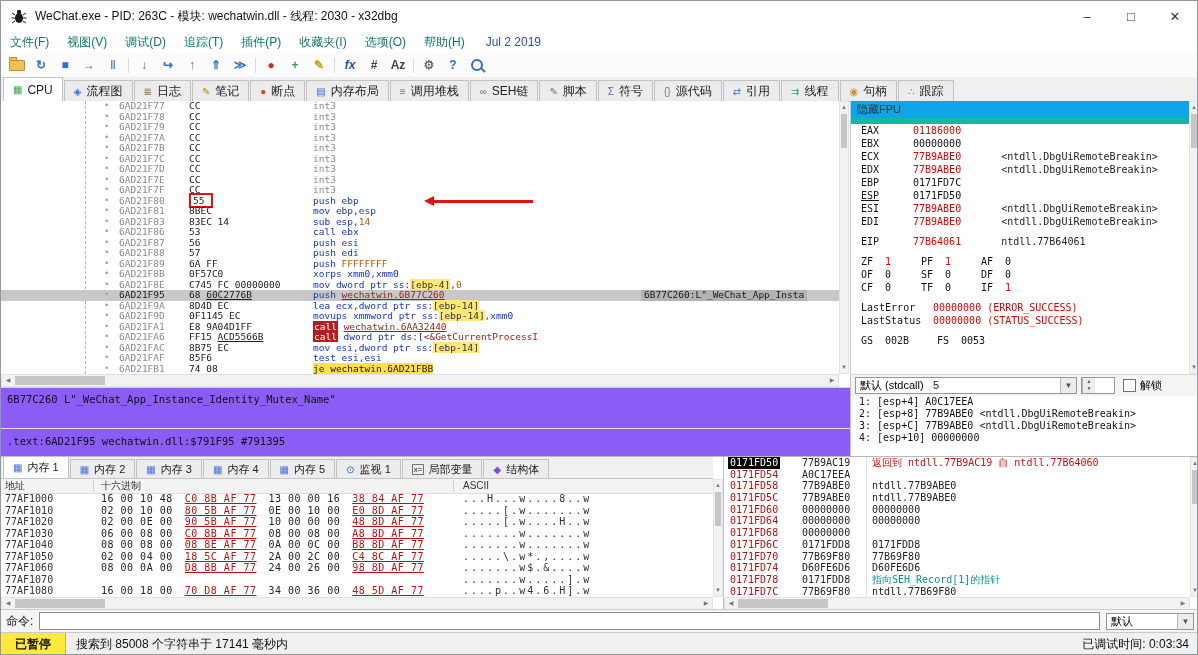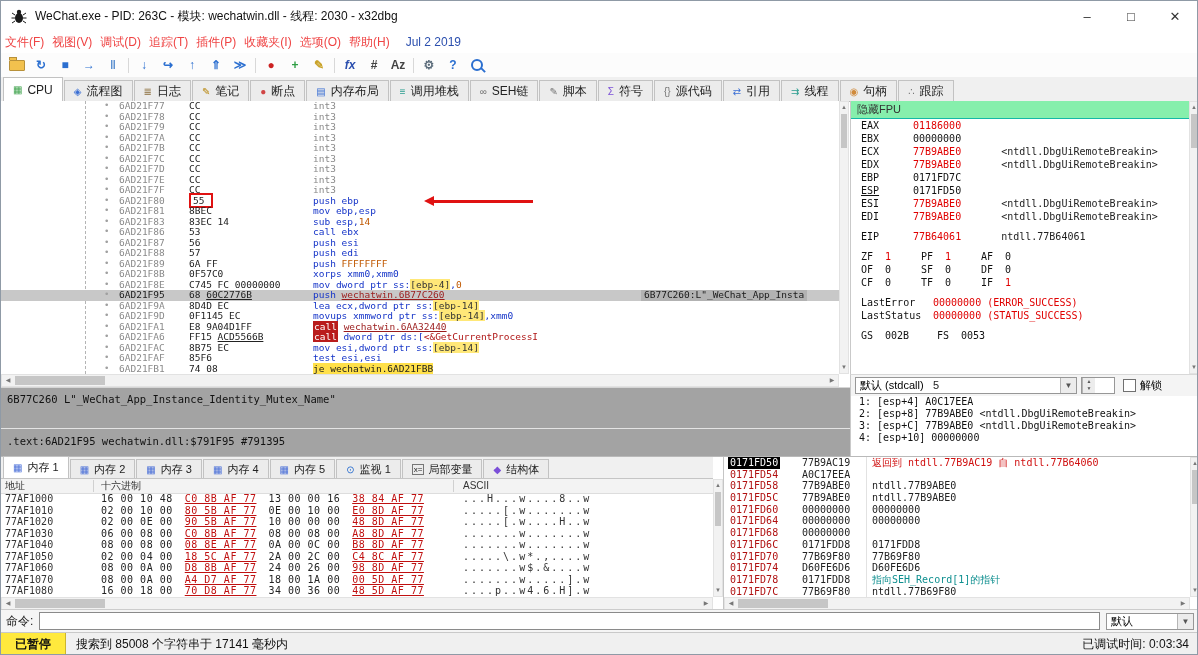--- a/index.html
+++ b/index.html
@@ -6,21 +6,21 @@
   #app{position:relative;width:1198px;height:655px;background:#fff;font-family:"Liberation Sans",sans-serif;
        border:1px solid #8f9aa6;box-sizing:border-box;overflow:hidden;user-select:none}
   
   .titlebar{position:absolute;left:0;top:0;right:0;height:30px;background:#fff;display:flex;align-items:center;border-bottom:1px solid #f0f0f0}
   .app-icon{width:16px;height:16px;margin:0 8px 0 10px;flex:0 0 auto}
   .title-text{font-size:12px;color:#111;white-space:nowrap}
   .win-controls{margin-left:auto;display:flex;height:100%}
   .win-btn{width:44px;height:100%;display:flex;align-items:center;justify-content:center;font-size:13px;color:#333}
   
   .menubar{position:absolute;top:30px;left:0;right:0;height:22px;background:#fff;display:flex;align-items:center;font-size:12px;border-bottom:1px solid #ececec}
-  .mitem{padding:0 4px;color:#ef4444;height:100%;display:flex;align-items:center}
+  .mitem{padding:0 9px;color:#0f766e;height:100%;display:flex;align-items:center}
   .mdate{color:#2b4fae;padding:0 12px}
   
   .toolbar{position:absolute;top:52px;left:0;right:0;height:24px;background:#fcfcfc;border-bottom:1px solid #e0e0e0;display:flex;align-items:center;padding-left:4px}
   .tbtn{width:24px;height:21px;display:flex;align-items:center;justify-content:center;font-size:12px;font-weight:bold;border-radius:2px}
   .tbtn .it{font-style:italic}
   .tsep{width:1px;height:15px;background:#d8d8d8;margin:0 3px}
   .tb-folder{width:14px;height:9px;background:#f2c14e;border:1px solid #b8913a;border-radius:1px;position:relative}
   .tb-folder::before{content:"";position:absolute;top:-4px;left:-1px;width:6px;height:2px;background:#f2c14e;border:1px solid #b8913a;border-bottom:none}
   .tb-mag{width:8px;height:8px;border:2px solid #2b6fd0;border-radius:50%;position:relative}
   .tb-mag::after{content:"";position:absolute;width:6px;height:2px;background:#2b6fd0;transform:rotate(45deg);right:-5px;bottom:-2px}
@@ -56,21 +56,21 @@
   .sbv{width:10px}.sbh{height:13px}
   .sbv .arr{height:11px;line-height:11px;text-align:center}
   .sbh .arr{width:12px;line-height:11px;text-align:center;display:inline-block}
   .sbv .thumb{position:absolute;left:1px;right:1px;top:12px;height:34px;background:#c6c6c6}
   .sbh .thumb{position:absolute;top:1px;bottom:1px;left:13px;width:90px;background:#c6c6c6}
   .sbh .arr.right{position:absolute;right:0;top:0}
   .sbv .arr.down{position:absolute;bottom:0;left:0;right:0}
   
   .registers{position:absolute;left:849px;top:100px;width:339px;height:273px;border-left:1px solid #c9c9c9;background:#fff;
              font-family:"DejaVu Sans Mono",monospace;font-size:10px;overflow:hidden}
-  .fpuhdr{height:17px;line-height:17px;background:#86efac;border-bottom:1px solid #14b8a6;font-family:"Liberation Sans",sans-serif;font-size:11px;padding-left:6px;color:#333}
+  .fpuhdr{height:17px;line-height:17px;background:#0ea5e9;border-bottom:6px solid #14b8a6;font-family:"Liberation Sans",sans-serif;font-size:11px;padding-left:6px;color:#333}
   .rrow{height:13px;line-height:13px;padding-left:10px;white-space:nowrap}
   .rgap{height:7px}
   .rname{display:inline-block;width:52px;color:#111}
   .rname.uline{text-decoration:underline}
   .rname2{display:inline-block;width:72px;color:#111}
   .rval{color:#111}.rval.red{color:#e00000}
   .rnote{margin-left:40px;color:#222}
   .flabel{display:inline-block;width:24px;color:#111}
   .fval{display:inline-block;width:36px;color:#111}
   .fval.red{color:#e00000}
@@ -84,21 +84,21 @@
   .conv-combo{width:222px}
   .spinner{width:34px;height:17px;border:1px solid #979797;background:#fff;margin-left:4px;display:flex;box-sizing:border-box}
   .spinner .sval{flex:1;padding-left:4px;line-height:15px}
   .spinner .sarrs{width:12px;border-left:1px solid #b5b5b5;background:#ececec;font-size:5px;color:#555;text-align:center;line-height:7px}
   .chkwrap{display:flex;align-items:center;margin-left:8px}
   .chk{width:11px;height:11px;border:1px solid #707070;background:#fff;margin-right:4px}
   .argspane{position:absolute;left:849px;top:395px;width:349px;height:60px;background:#fff;border-left:1px solid #c9c9c9;
             font-family:"DejaVu Sans Mono",monospace;font-size:10px;overflow:hidden}
   .argrow{height:12px;line-height:12px;padding-left:8px;white-space:nowrap;color:#111}
   
-  .infopane{position:absolute;left:0;top:386px;width:849px;height:69px;background:#a3a3a3;border-top:1px solid #d5d5d5}
+  .infopane{position:absolute;left:0;top:386px;width:849px;height:69px;background:#8b5cf6;border-top:1px solid #d5d5d5}
   .infoline1{padding:5px 0 0 6px;font-family:"DejaVu Sans Mono",monospace;font-size:10.5px;color:#111}
   .infosep{position:absolute;top:40px;left:0;right:0;border-top:1px solid #e4e4e4}
   .infoline2{position:absolute;top:47px;left:6px;font-family:"DejaVu Sans Mono",monospace;font-size:10.5px;color:#111}
   
   .bottomdock{position:absolute;left:0;top:455px;width:1198px;height:153px;border-top:1px solid #b9b9b9;background:#fff}
   .dumppane{position:absolute;left:0;top:0;width:722px;height:153px}
   .btabs{position:absolute;top:0;left:0;width:712px;height:22px;background:#f0f0f0;border-bottom:1px solid #c5c5c5;display:flex;align-items:flex-end;padding-left:2px;box-sizing:border-box}
   .btabs .tab{height:18px;font-size:11px}
   .btabs .tab.active{height:21px}
   .locals-chip{font-size:8px;border:1px solid #777;padding:0 1px;margin-right:4px;line-height:9px}
@@ -602,21 +602,20 @@
             <span class="mhex"><span class="mgroup">02 00 04 00</span><span class="mgroup ptr">18 5C AF 77</span><span class="mgroup">2A 00 2C 00</span><span class="mgroup ptr">C4 8C AF 77</span></span>
             <span class="mascii">.....\.w*.,....w</span>
           </div>
           <div class="mrow">
             <span class="maddr">77AF1060</span>
             <span class="mhex"><span class="mgroup">08 00 0A 00</span><span class="mgroup ptr">D8 8B AF 77</span><span class="mgroup">24 00 26 00</span><span class="mgroup ptr">98 8D AF 77</span></span>
             <span class="mascii">.......w$.&amp;....w</span>
           </div>
           <div class="mrow">
             <span class="maddr">77AF1070</span>
-            <span class="mhex"><span class="mgroup">08 00 0A 00</span><span class="mgroup ptr">A4 D7 AF 77</span><span class="mgroup">18 00 1A 00</span><span class="mgroup ptr">00 5D AF 77</span></span>
             <span class="mascii">.......w.....].w</span>
           </div>
           <div class="mrow">
             <span class="maddr">77AF1080</span>
             <span class="mhex"><span class="mgroup">16 00 18 00</span><span class="mgroup ptr">70 D8 AF 77</span><span class="mgroup">34 00 36 00</span><span class="mgroup ptr">48 5D AF 77</span></span>
             <span class="mascii">....p..w4.6.H].w</span>
           </div>
         </div>
       <div class="sbh" style="left:0;top:140px;width:712px">
         <span class="arr">◀</span><div class="thumb"></div><span class="arr right">▶</span>

